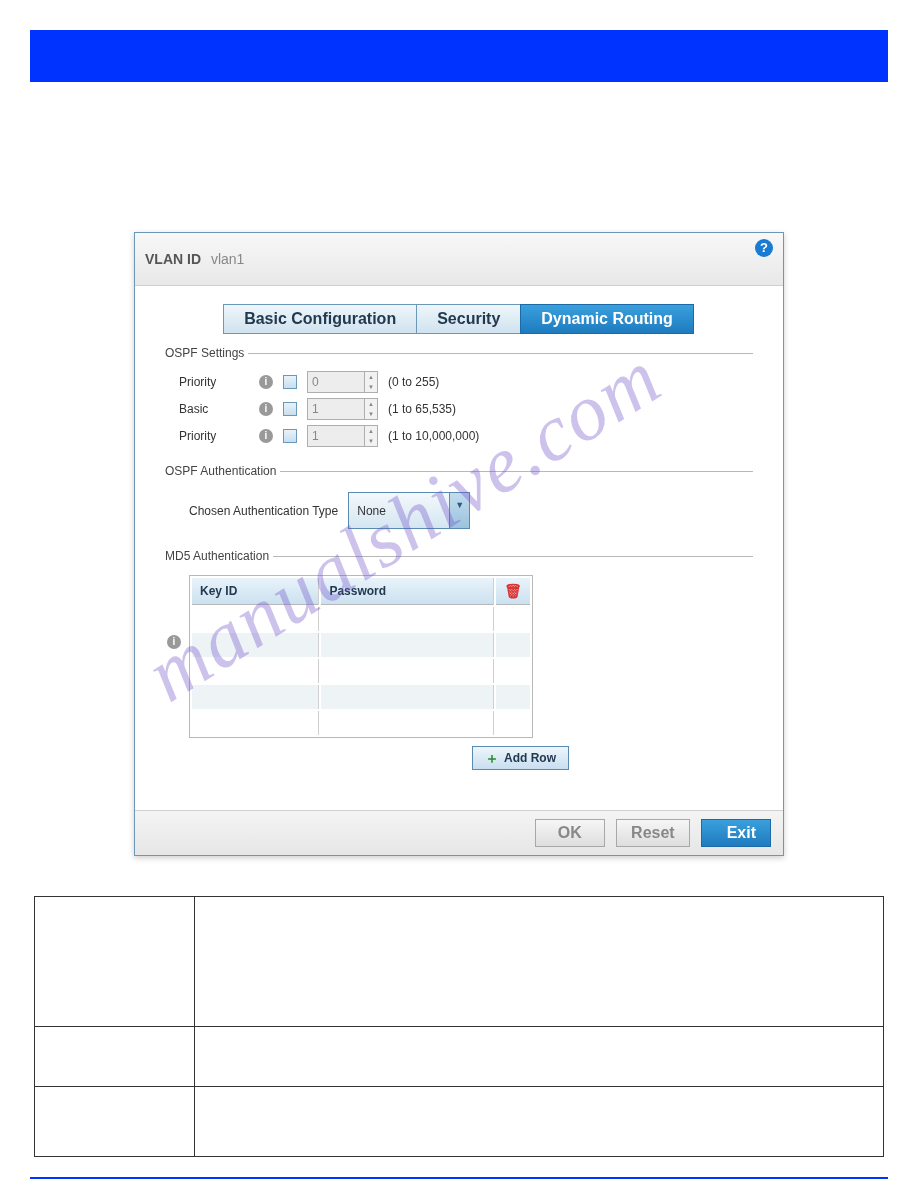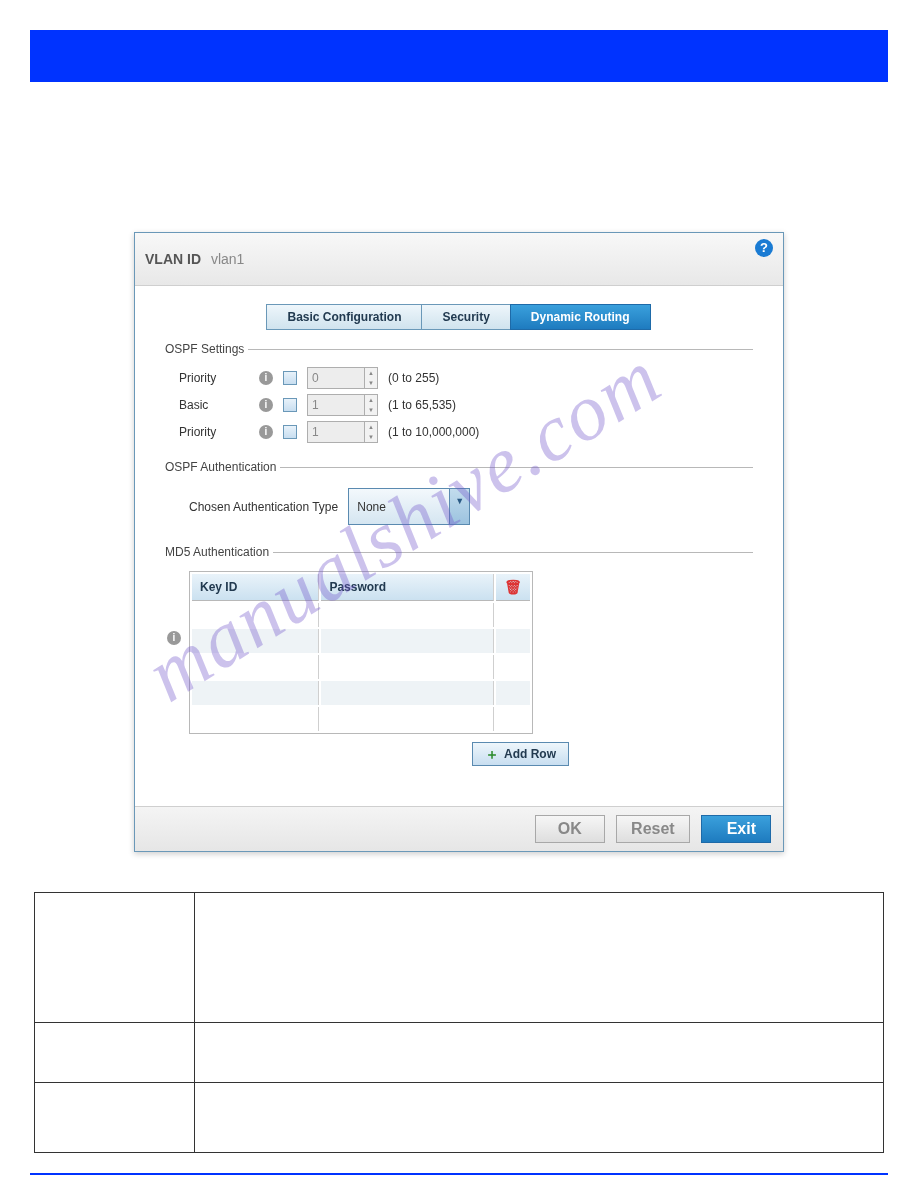--- a/index.html
+++ b/index.html
@@ -76,21 +76,21 @@
   }
   .body-area { padding: 18px 30px 40px 30px; }
 
   .tabs {
     text-align: center;
     margin-bottom: 4px;
   }
   .tabs .tab {
     display: inline-block;
     padding: 5px 20px;
-    font-size: 12px;
+    font-size: 16px;
     font-weight: bold;
     border: 1px solid #6a98b8;
     background: linear-gradient(#eef6fb,#d0e3ee);
     color: #223a50;
     margin-left: -1px;
     cursor: pointer;
   }
   .tabs .tab.active {
     background: linear-gradient(#3aa0dc,#1e7bbf);
     color: #fff;

